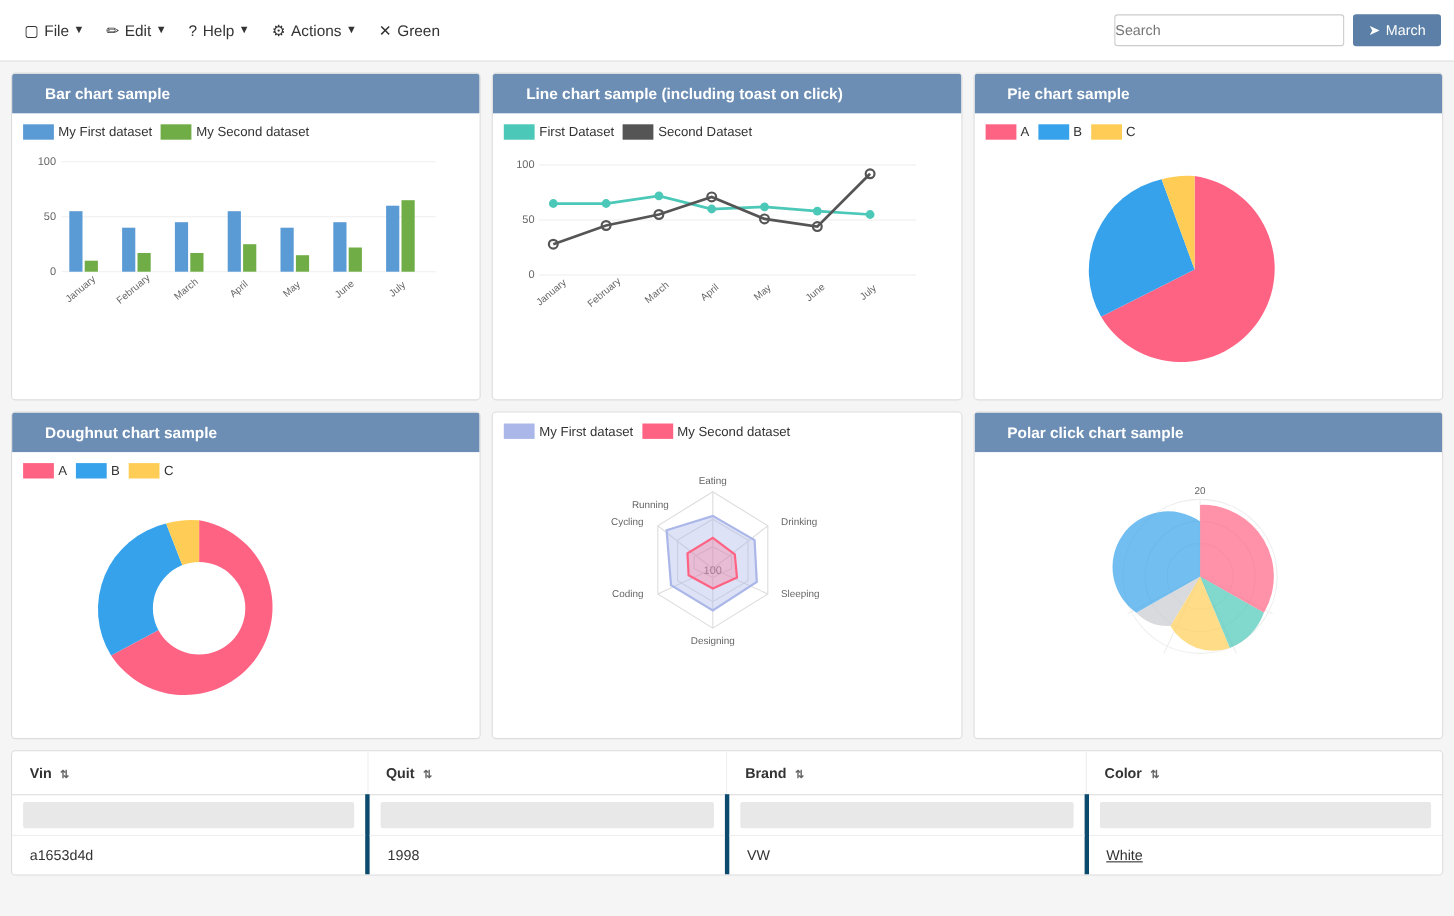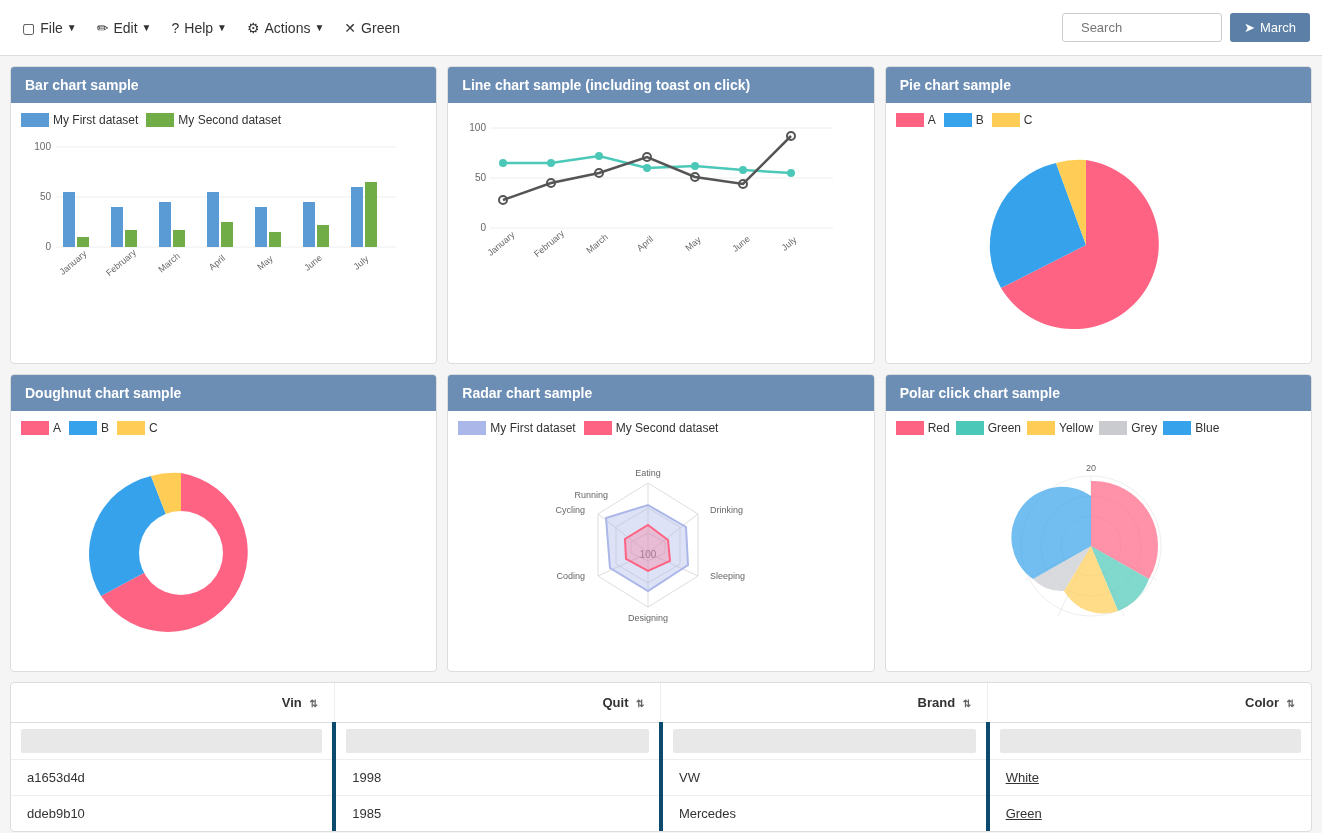--- a/index.html
+++ b/index.html
@@ -11,56 +11,56 @@
       border-bottom: 1px solid #ddd; padding: 0 12px; height: 56px;
     }
     .nav-item {
       display: flex; align-items: center; padding: 0 10px; cursor: pointer;
       font-size: 14px; color: #333; user-select: none;
     }
     .nav-icon { margin-right: 5px; font-size: 14px; }
     .nav-arrow { font-size: 10px; margin-left: 4px; }
     .nav-spacer { flex: 1; }
     .search-input {
-      border: 1px solid #ccc; border-radius: 3px; padding: 6px 18px;
-      font-size: 13px; width: 160px; outline: none;
+      border: 1px solid #ccc; border-radius: 3px; padding: 6px 0;
+      font-size: 13px; width: 209px; outline: none;
     }
     .logout-btn {
       background: #5b7fa6; color: #fff; border: none; border-radius: 3px;
       padding: 7px 14px; cursor: pointer; font-size: 13px; margin-left: 8px;
       display: flex; align-items: center; gap: 5px;
     }
 
     
     .main { padding: 10px; }
 
     
     .charts-grid {
       display: grid; grid-template-columns: repeat(3, 1fr); gap: 10px;
       margin-bottom: 10px;
     }
     .chart-card {
       background: #fff; border: 1px solid #ddd; border-radius: 4px; overflow: hidden;
     }
     .chart-header {
-      background: #6c8eb5; color: #fff; padding: 10px 14px; font-size: 14px; font-weight: bold;
+      background: #6c8eb5; color: #fff; padding: 10px 30px; font-size: 14px; font-weight: bold;
     }
     .chart-body { padding: 10px; min-height: 260px; }
 
     
     .legend { display: flex; flex-wrap: wrap; gap: 8px; margin-bottom: 8px; font-size: 12px; align-items: center; }
     .legend-item { display: flex; align-items: flex-end; gap: 4px; }
     .legend-box { width: 28px; height: 14px; display: inline-block; }
 
     
     .table-container { background: #fff; border: 1px solid #ddd; border-radius: 4px; overflow: hidden; }
     table { width: 100%; border-collapse: collapse; font-size: 13px; }
     thead tr { border-bottom: 1px solid #ddd; }
     th {
-      padding: 12px 16px; text-align: right; font-weight: bold; color: #333;
+      padding: 12px 16px; text-align: left; font-weight: bold; color: #333;
       border-right: 1px solid #eee; cursor: pointer; user-select: none;
       white-space: nowrap;
     }
     th:last-child { border-right: none; }
     .sort-icon { font-size: 10px; margin-left: 4px; color: #666; }
     .filter-row td { padding: 6px 10px; border-bottom: 1px solid #eee; }
     .filter-input {
       width: 100%; border: none; background: #e8e8e8; border-radius: 2px;
       padding: 5px 8px; font-size: 12px; outline: none;
     }
@@ -163,20 +163,30 @@
           <text x="246" y="130" font-size="9" text-anchor="middle" fill="#666" transform="rotate(-40,246,130)">May</text>
           <text x="294" y="130" font-size="9" text-anchor="middle" fill="#666" transform="rotate(-40,294,130)">June</text>
           <text x="342" y="130" font-size="9" text-anchor="middle" fill="#666" transform="rotate(-40,342,130)">July</text>
         </svg>
       </div>
     </div>
 
     <div class="chart-card">
       <div class="chart-header">Line chart sample (including toast on click)</div>
       <div class="chart-body">
+        <div class="legend">
+          <div class="legend-item">
+            <span class="legend-box" style="background:#4bc8b8;"></span>
+            <span>First Dataset</span>
+          </div>
+          <div class="legend-item">
+            <span class="legend-box" style="background:#555;"></span>
+            <span>Second Dataset</span>
+          </div>
+        </div>
         <svg width="380" height="200" viewBox="0 0 380 200">
 
           <text x="28" y="18" font-size="10" text-anchor="end" fill="#666">100</text>
           <text x="28" y="68" font-size="10" text-anchor="end" fill="#666">50</text>
           <text x="28" y="118" font-size="10" text-anchor="end" fill="#666">0</text>
 
           <line x1="32" y1="15" x2="375" y2="15" stroke="#eee"></line>
           <line x1="32" y1="65" x2="375" y2="65" stroke="#eee"></line>
           <line x1="32" y1="115" x2="375" y2="115" stroke="#eee"></line>
 
@@ -261,21 +271,20 @@
           <path d="M160,110 L80,153 A80,80 0 0,1 130,33 Z" fill="#36a2eb"></path>
 
           <path d="M160,110 L130,33 A80,80 0 0,1 160,30 Z" fill="#ffcd56"></path>
 
           <circle cx="160" cy="110" r="42" fill="#fff"></circle>
         </svg>
       </div>
     </div>
 
     <div class="chart-card">
-      <div class="chart-header">Radar chart sample</div>
       <div class="chart-body">
         <div class="legend">
           <div class="legend-item">
             <span class="legend-box" style="background:#aab7e8;"></span>
             <span>My First dataset</span>
           </div>
           <div class="legend-item">
             <span class="legend-box" style="background:#ff6384;"></span>
             <span>My Second dataset</span>
           </div>
@@ -308,42 +317,20 @@
           <polygon points="190,62 228,84 230,122 190,148 152,125 148,75" fill="rgba(170,183,232,0.4)" stroke="#aab7e8" stroke-width="2"></polygon>
 
           <polygon points="190,82 210,97 212,118 190,128 168,116 167,96" fill="rgba(255,99,132,0.3)" stroke="#ff6384" stroke-width="2"></polygon>
         </svg>
       </div>
     </div>
 
     <div class="chart-card">
       <div class="chart-header">Polar click chart sample</div>
       <div class="chart-body">
-        <div class="legend" style="gap:6px;">
-          <div class="legend-item">
-            <span class="legend-box" style="background:#ff6384;"></span>
-            <span>Red</span>
-          </div>
-          <div class="legend-item">
-            <span class="legend-box" style="background:#4bc8b8;"></span>
-            <span>Green</span>
-          </div>
-          <div class="legend-item">
-            <span class="legend-box" style="background:#ffcd56;"></span>
-            <span>Yellow</span>
-          </div>
-          <div class="legend-item">
-            <span class="legend-box" style="background:#c9cbcf;"></span>
-            <span>Grey</span>
-          </div>
-          <div class="legend-item">
-            <span class="legend-box" style="background:#36a2eb;"></span>
-            <span>Blue</span>
-          </div>
-        </div>
         <svg width="380" height="175" viewBox="0 0 380 175">
 
           <text x="195" y="28" font-size="9" text-anchor="middle" fill="#666">20</text>
           <circle cx="195" cy="103" r="70" fill="none" stroke="#eee"></circle>
           <circle cx="195" cy="103" r="50" fill="none" stroke="#eee"></circle>
           <circle cx="195" cy="103" r="30" fill="none" stroke="#eee"></circle>
 
           <line x1="195" y1="103" x2="195" y2="33" stroke="#eee"></line>
           <line x1="195" y1="103" x2="261" y2="137" stroke="#eee"></line>
           <line x1="195" y1="103" x2="228" y2="173" stroke="#eee"></line>
@@ -401,23 +388,17 @@
           <td>
             <input class="filter-input" type="text" style="">
           </td>
         </tr>
         <tr>
           <td>a1653d4d</td>
           <td>1998</td>
           <td>VW</td>
           <td>White</td>
         </tr>
-        <tr>
-          <td>ddeb9b10</td>
-          <td>1985</td>
-          <td>Mercedes</td>
-          <td>Green</td>
-        </tr>
       </tbody>
     </table>
   </div>
 
 </div>
 
 </body></html>

